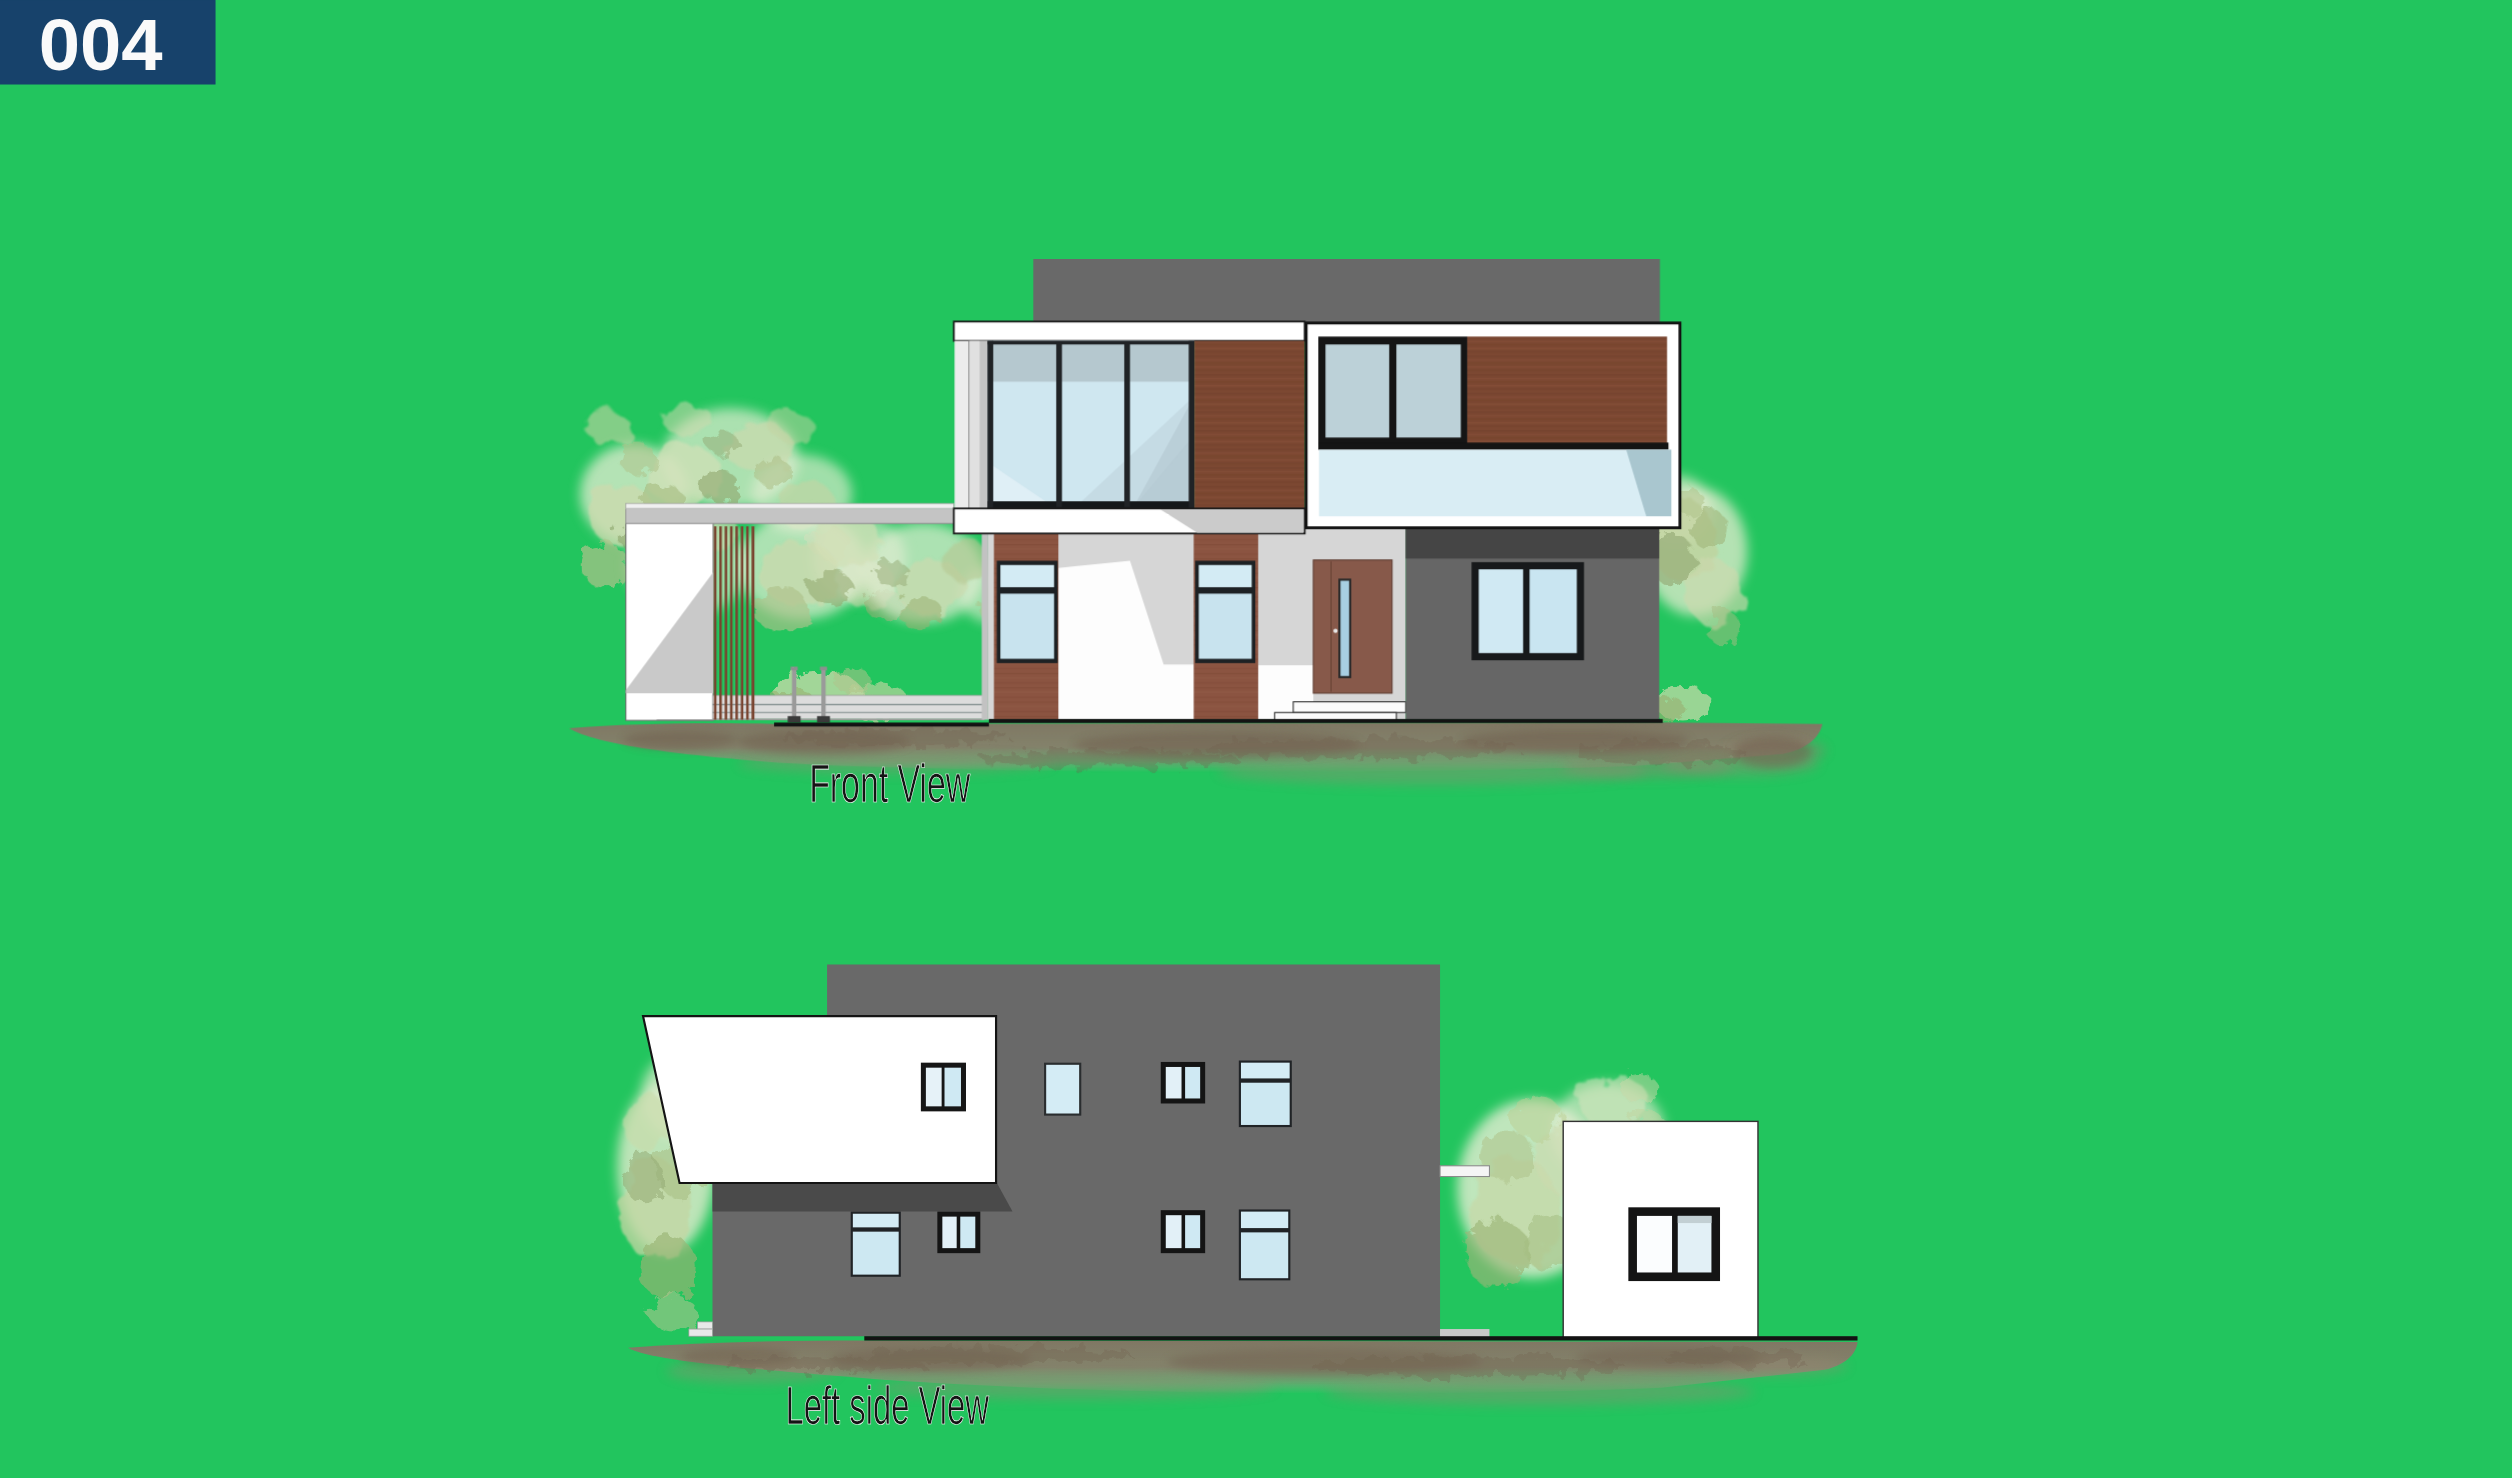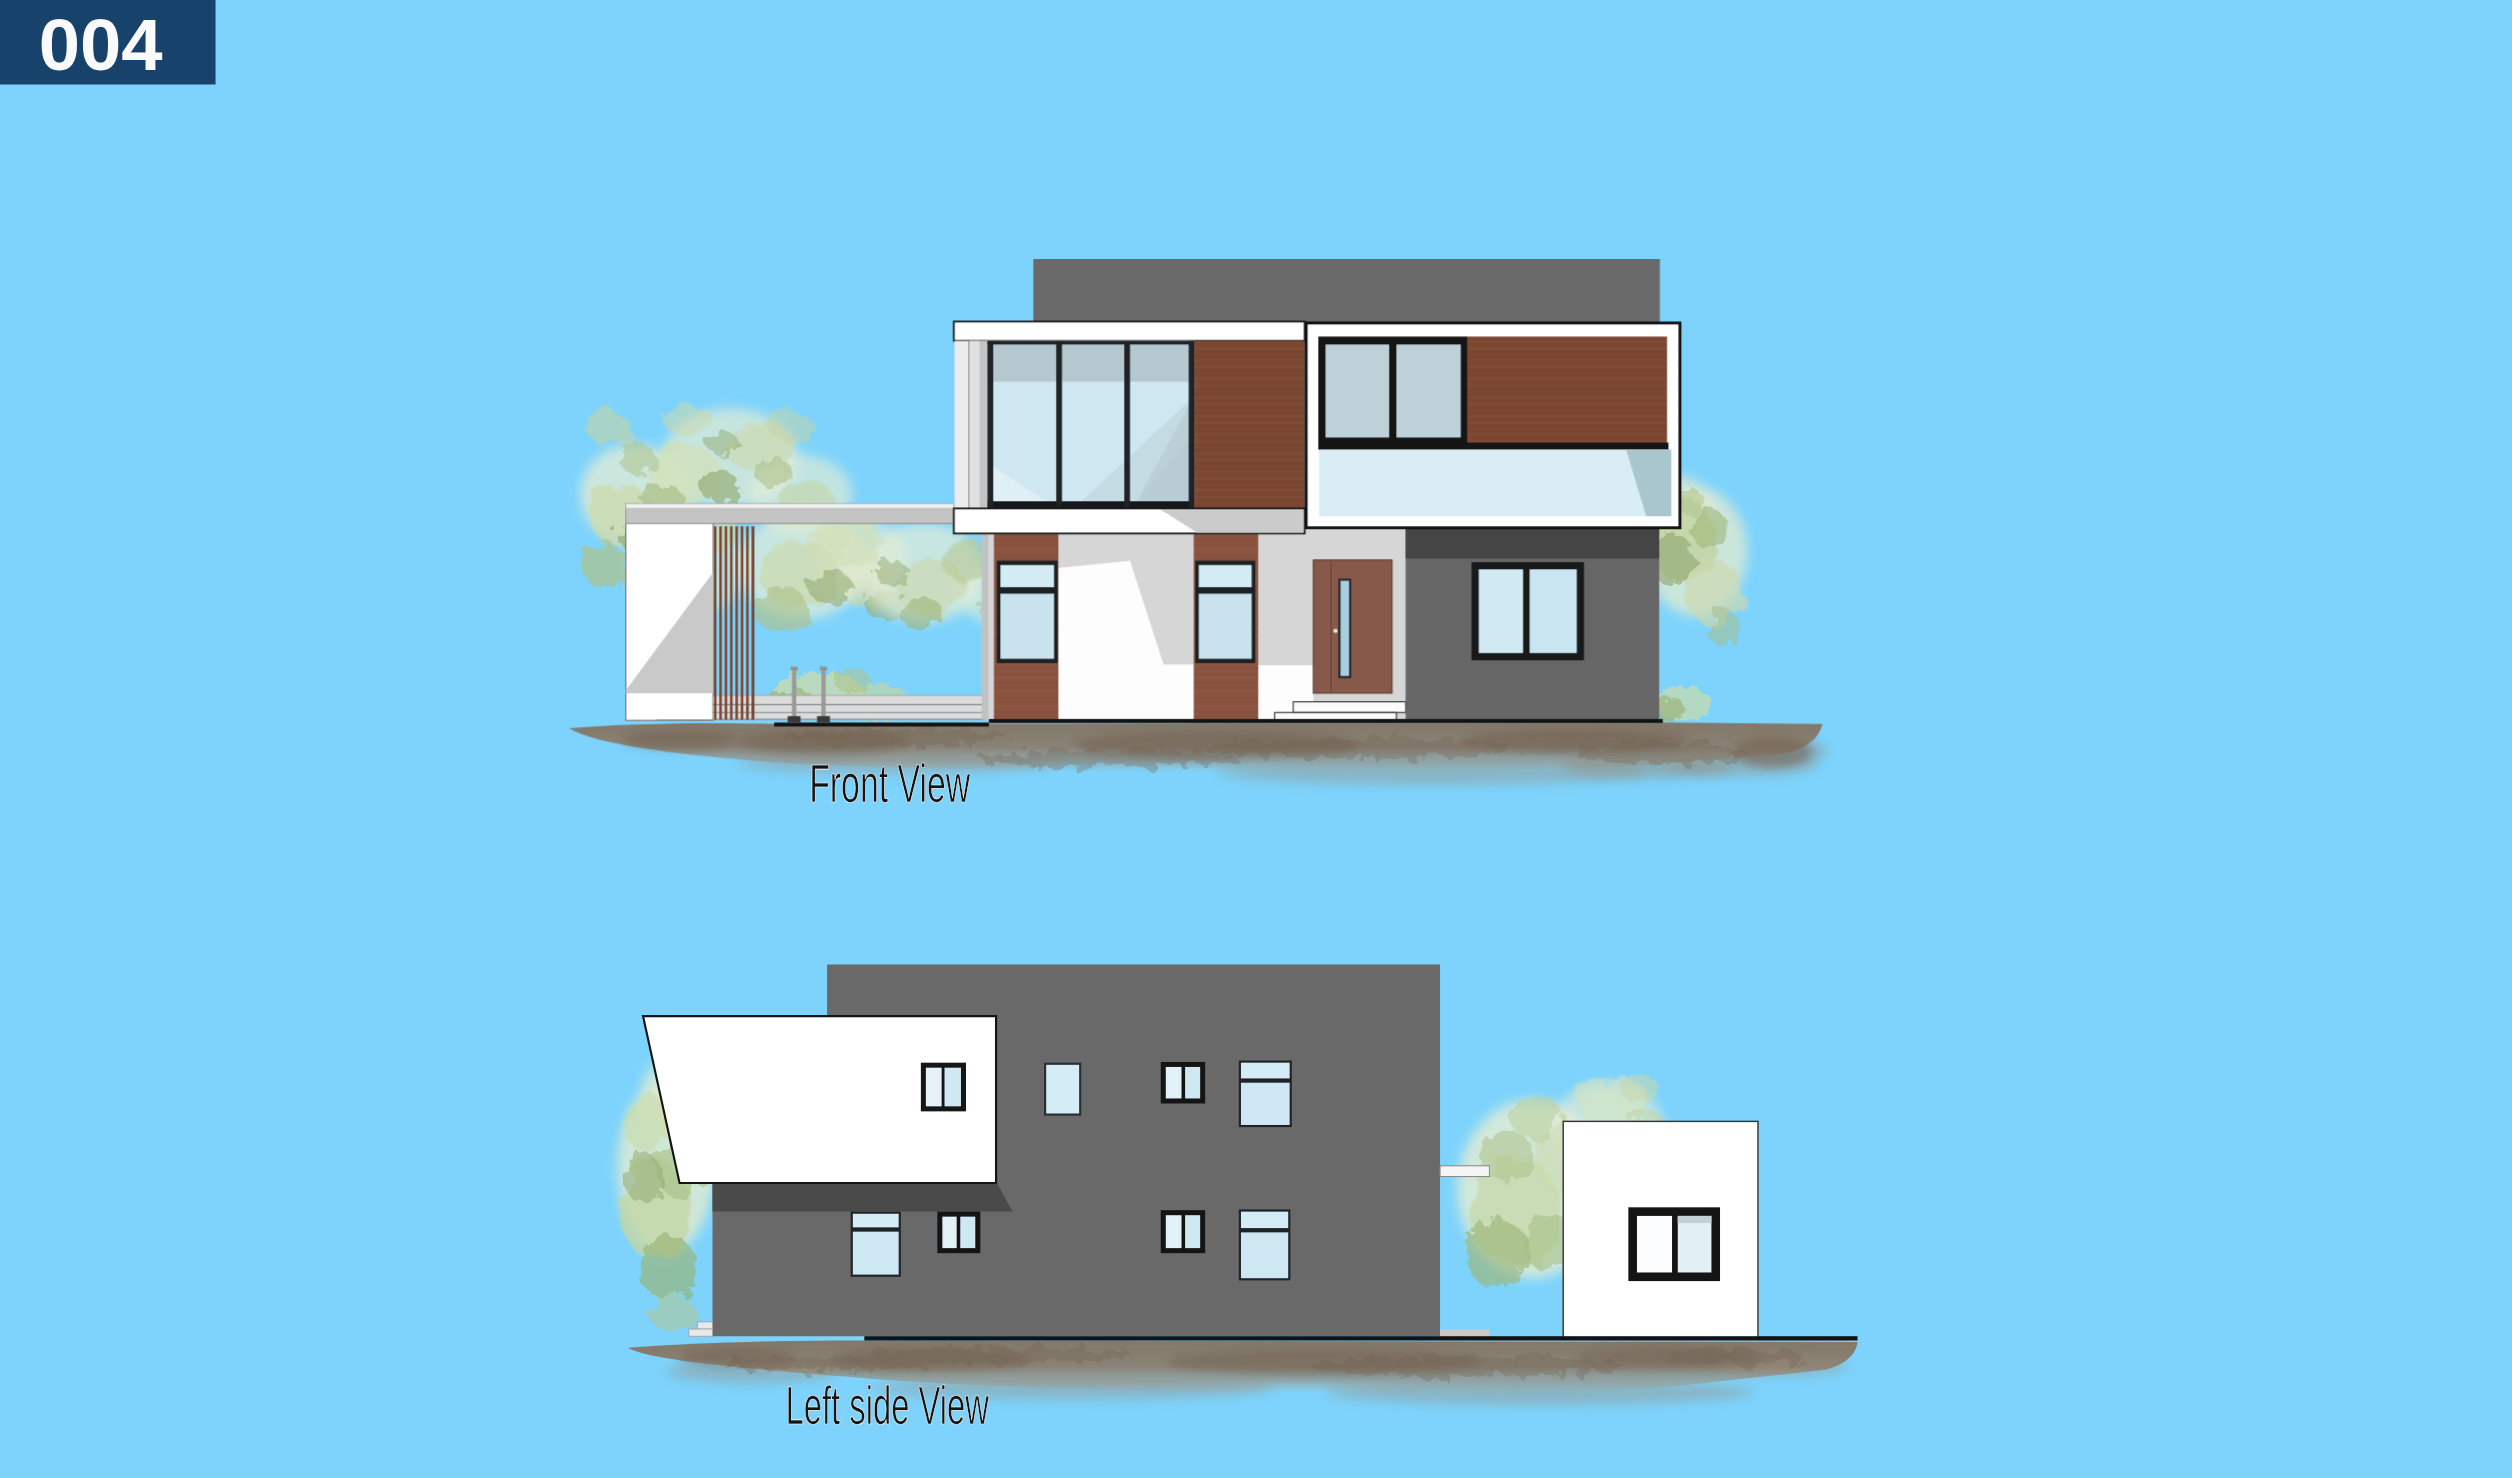--- a/index.html
+++ b/index.html
@@ -1,16 +1,16 @@
 <!DOCTYPE html>
 <html style="font-size:11.5px"><head>
 <meta charset="utf-8">
 <style>
 html,body{margin:0;padding:0;background:#ffffff;}
-#page{position:relative;width:2512px;height:1478px;background:#7dd3fc;overflow:hidden;
+#page{position:relative;width:2512px;height:1478px;background:#22c55e;overflow:hidden;
 font-family:"Liberation Sans",sans-serif;}
 svg{position:absolute;left:0;top:0;}
 </style>
 </head>
 <body>
 <div id="page">
 <svg width="2512" height="1478" viewBox="0 0 3508 2064">
 <defs>
   <pattern id="wood" width="400" height="26" patternUnits="userSpaceOnUse">
     <rect width="400" height="26" fill="#7c4832"></rect>

